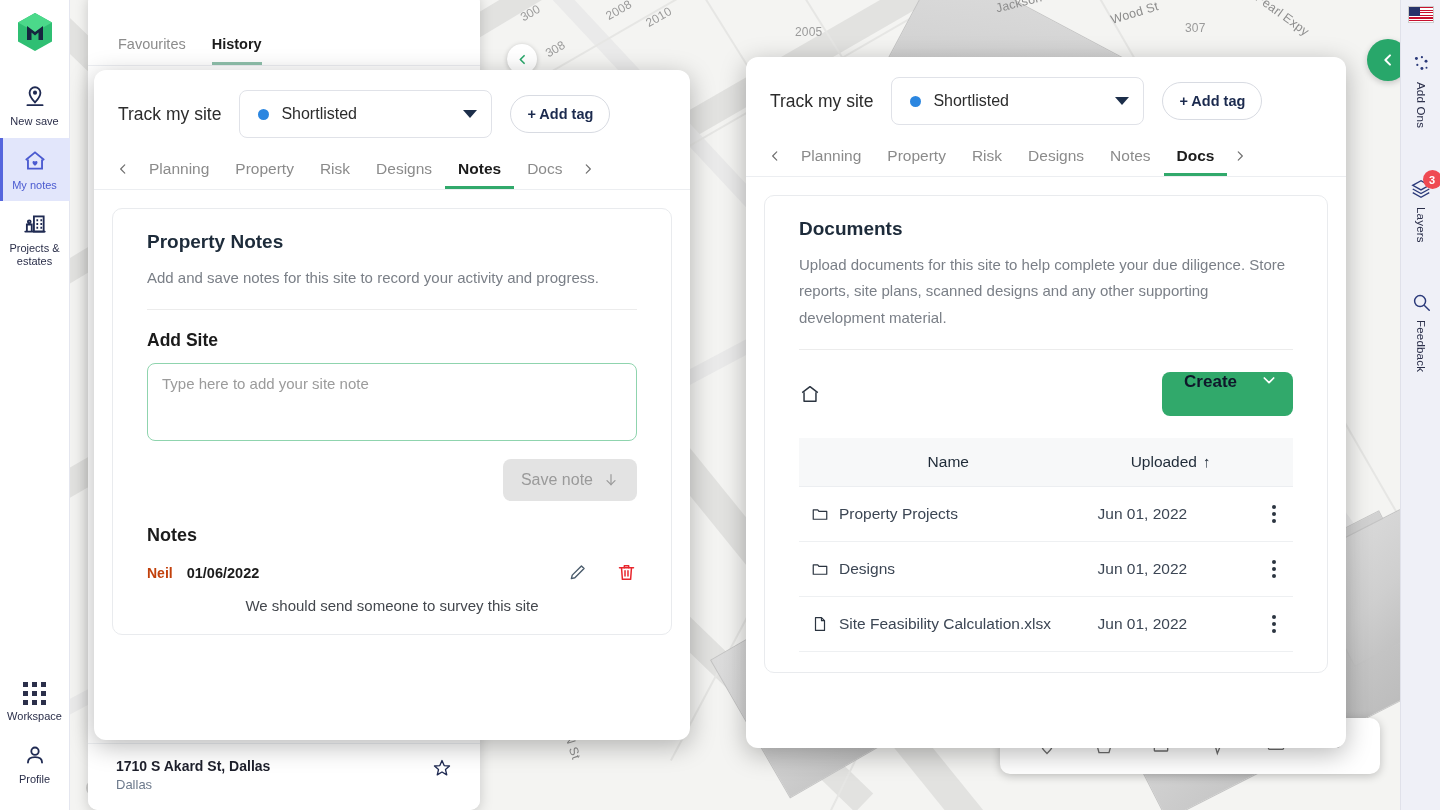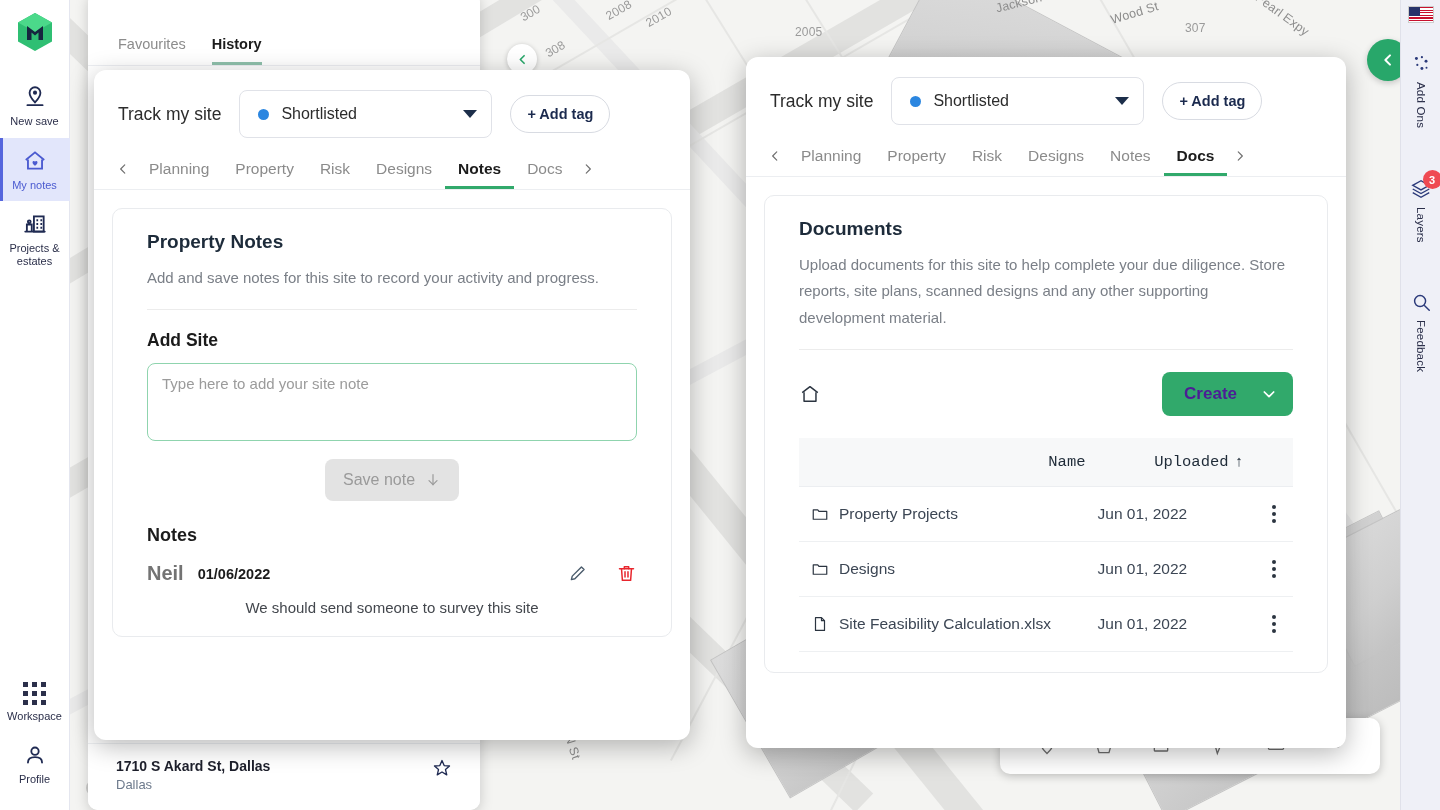--- a/index.html
+++ b/index.html
@@ -249,54 +249,54 @@
   
   .add-note-h { font-size: 17.5px; font-weight: bold; color: #1b1b1b; margin-top: 20px; }
   .note-textarea {
     width: 100%; height: 78px; margin-top: 12px;
     border: 1px solid #8fd4ae; border-radius: 8px;
     padding: 11px 14px; font-size: 15px; color: #9a9a9a;
     font-family: "Liberation Sans", sans-serif; resize: none;
     outline: none; background: #fff;
   }
   .note-textarea::placeholder { color: #9b9b9b; }
-  .save-row { display: flex; justify-content: center; margin-top: 14px; }
+  .save-row { display: flex; justify-content: flex-end; margin-top: 14px; }
   .save-btn {
     background: #e3e3e3; color: #9a9a9a; border: none; border-radius: 8px;
     height: 42px; padding: 0 18px; font-size: 16px; cursor: not-allowed;
     display: flex; align-items: center; gap: 10px;
     font-family: "Liberation Sans", sans-serif;
   }
   .notes-h { font-size: 18px; font-weight: bold; color: #1b1b1b; margin-top: 24px; }
   .note-item { margin-top: 16px; }
   .note-meta { display:flex; align-items:center; }
-  .note-author { font-size: 20px; font-weight: bold; color: #737373; }
+  .note-author { font-size: 14px; font-weight: bold; color: #c2410c; }
   .note-date { font-size: 14.5px; font-weight: bold; color: #1b1b1b; margin-left: 14px; }
   .note-actions { margin-left: auto; display:flex; align-items:center; gap: 28px; }
   .icon-btn { cursor: pointer; width: 21px; height: 21px; }
   .note-body { font-size: 15px; color: #43474d; margin-top: 14px; text-align: center; }
 
   
   .docs-actions {
     display:flex; align-items:center; justify-content: space-between;
     margin-top: 22px;
   }
   .home-icon { width: 22px; height: 22px; cursor: pointer; }
   .create-btn {
-    background: #31a96b; color: #4c1d95; border: none; border-radius: 8px;
+    background: #31a96b; color: #0f172a; border: none; border-radius: 8px;
     height: 44px; padding: 0 16px 0 22px; font-size: 17px; font-weight: bold;
-    display:flex; align-items:center; gap: 24px; cursor: pointer;
+    display:flex; gap: 24px; cursor: pointer;
     font-family: "Liberation Sans", sans-serif;
   }
   .create-btn svg { width: 16px; height: 16px; stroke: #fff; }
 
   .doc-table { margin-top: 22px; width: 100%; border-collapse: collapse; }
   .doc-table thead th {
-    background: #f7f8f9; text-align: right; font-size: 15.5px; color: #1f2b38;
-    font-weight: normal; padding: 15px 0 15px 12px; border-bottom: 1px solid #eceef1; font-family: Liberation Mono, monospace;
+    background: #f7f8f9; text-align: center; font-size: 15.5px; color: #1f2b38;
+    font-weight: normal; padding: 15px 0 15px 12px; border-bottom: 1px solid #eceef1;
   }
   .doc-table thead th.col-name { width: 58%; }
   .doc-table thead th.col-date { width: 32%; }
   .doc-table thead th.col-menu { width: 10%; }
   .sort-arrow { margin-left: 6px; font-size: 15px; }
   .doc-table tbody td {
     padding: 18px 0 18px 12px; font-size: 15.5px; color: #3c4654;
     border-bottom: 1px solid #eef0f2;
   }
   .doc-name { display:flex; align-items:center; gap: 10px; cursor: pointer; }

